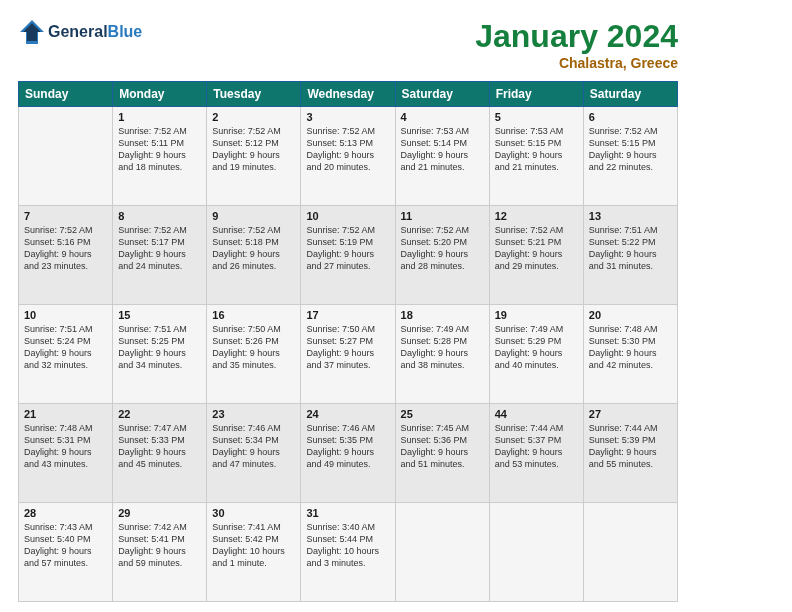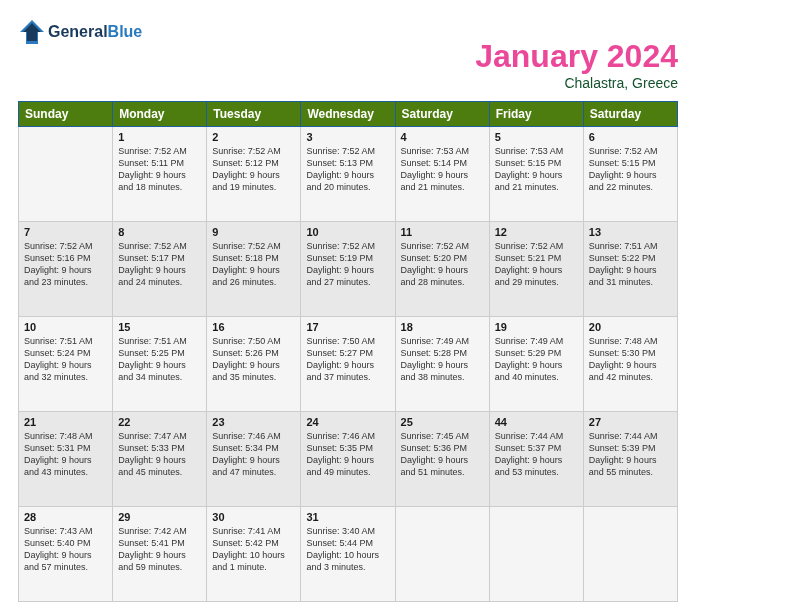--- a/index.html
+++ b/index.html
@@ -32,34 +32,34 @@
       width: 28px;
       height: 28px;
       margin-right: 2px;
     }
     .title-block {
       text-align: right;
     }
     .month-title {
       font-size: 32px;
       font-weight: bold;
-      color: #ec4899;
-      margin-top: 20px;
+      color: #15803d;
     }
     .location {
       font-size: 14px;
-      color: #14532d;
+      color: #a16207;
+      font-weight: bold;
     }
     .calendar-table {
       width: 100%;
       border-collapse: collapse;
       flex: 1;
     }
     .calendar-table th {
-      background-color: #4d7c0f;
+      background-color: #0f766e;
       color: #fff;
       font-size: 12px;
       font-weight: bold;
       padding: 5px 6px;
       text-align: left;
       border: 1px solid #1a5f9a;
     }
     .calendar-table td {
       border: 1px solid #ccc;
       vertical-align: top;

